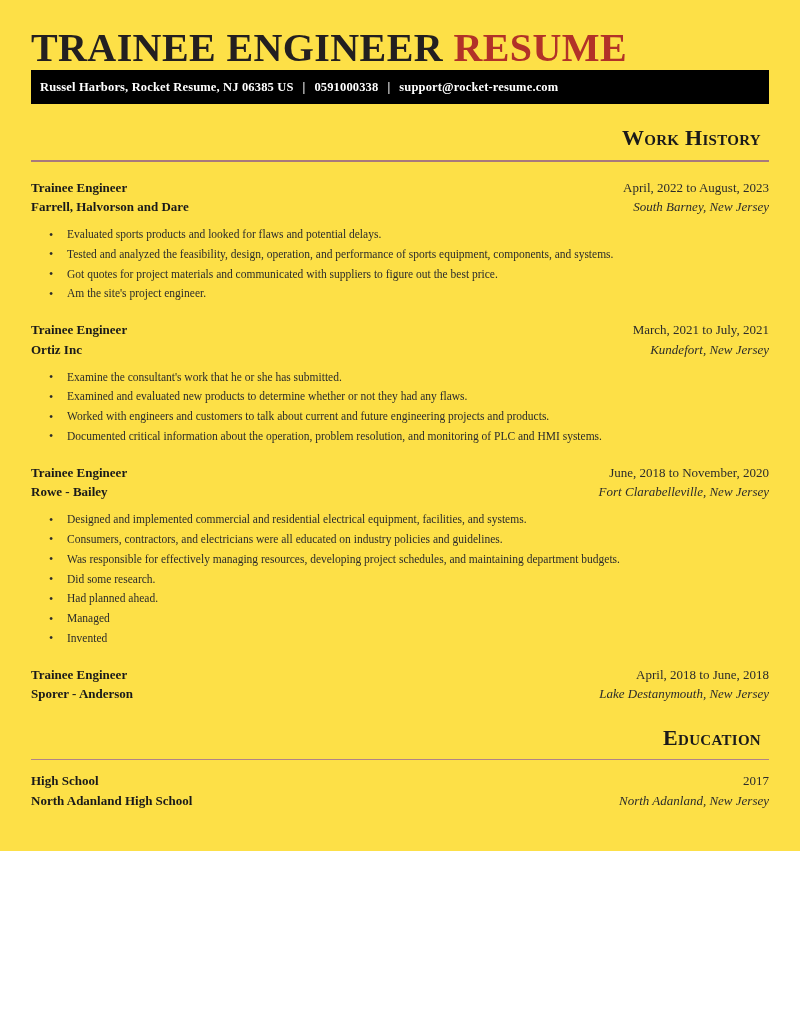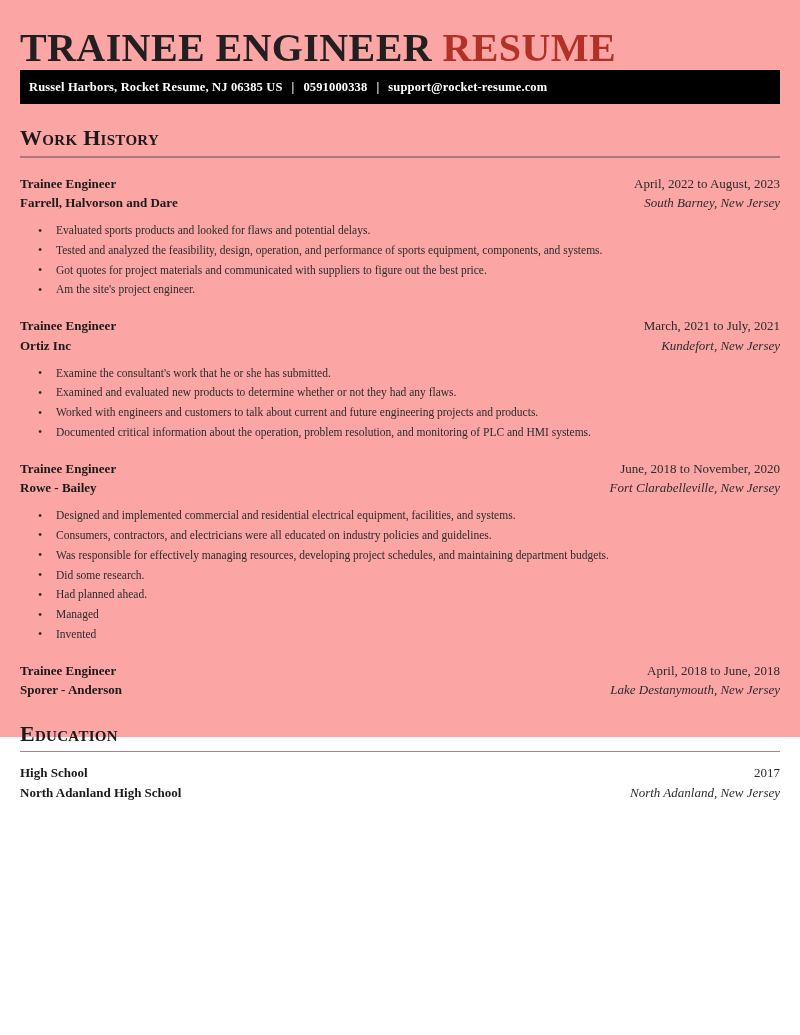--- a/index.html
+++ b/index.html
@@ -9,25 +9,25 @@
   }
   body {
     width: 800px;
     height: 1035px;
     font-family: "Liberation Serif", "DejaVu Serif", serif;
     color: #231f20;
     overflow: hidden;
   }
   .page {
     width: 800px;
-    height: 737px;
-    background: #fca5a5;
+    height: 851px;
+    background: #fde047;
     position: relative;
     box-sizing: border-box;
-    padding: 0 20px;
+    padding: 0 31px;
   }
 
   
   .resume-title {
     margin: 0;
     padding-top: 26px;
     font-size: 40px;
     font-weight: bold;
     letter-spacing: 0.4px;
     line-height: 1.08;
@@ -56,27 +56,28 @@
     display: inline-block;
     padding: 0 9px;
     color: #ffffff;
   }
 
   
   .section {
     margin-top: 21px;
   }
   .section-heading {
-    margin: 0;
+    margin: 8px;
     font-size: 22px;
     font-weight: bold;
     font-variant: small-caps;
     letter-spacing: 0.3px;
     line-height: 1.2;
     color: #1a1a1a;
+    text-align: right;
   }
   .section-rule {
     margin-top: 4px;
     border: 0;
     border-top: 2px solid #a8797c;
     height: 0;
   }
   .section-rule.thin {
     border-top: 1px solid #b08487;
   }

